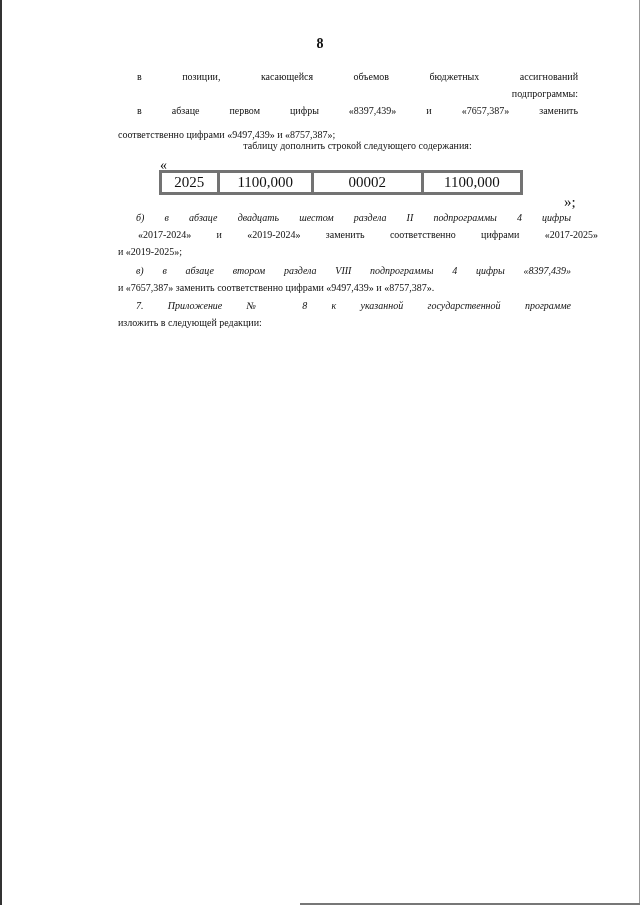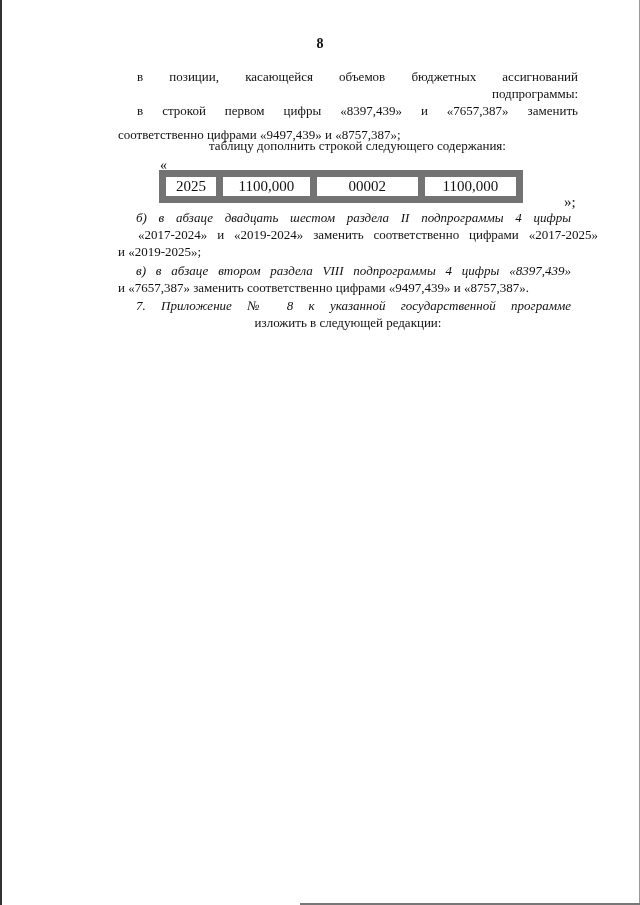--- a/index.html
+++ b/index.html
@@ -4,42 +4,42 @@
 <style>
   html, body { margin: 0; padding: 0; }
   body {
     width: 640px; height: 905px; background: #ffffff; position: relative; overflow: hidden;
     font-family: "Liberation Serif", "DejaVu Serif", serif; color: #111;
   }
   .edge-left { position: absolute; left: 0; top: 0; width: 2px; height: 905px; background: #333; }
   .edge-right { position: absolute; right: 0; top: 0; width: 1px; height: 905px; background: #999; }
   .edge-bottom { position: absolute; left: 300px; bottom: 0; width: 340px; height: 2px; background: #777; }
   .page-num { position: absolute; top: 36px; left: 0; width: 640px; text-align: center; font-size: 14px; font-weight: bold; }
-  .line { position: absolute; left: 118px; width: 460px; font-size: 13px; line-height: 17px; white-space: nowrap; }
+  .line { position: absolute; left: 118px; width: 460px; font-size: 10px; line-height: 17px; white-space: nowrap; }
   .justify { text-align: justify; text-align-last: justify; white-space: normal; }
   .indent { left: 137px; width: 441px; }
   .para-indent-b { left: 136px; width: 435px; font-style: italic; }
   .quote-open { position: absolute; left: 160px; top: 158px; font-size: 14px; }
   .quote-close { position: absolute; left: 564px; top: 194px; font-size: 15px; }
   table.inserted { position: absolute; left: 159px; top: 170px; width: 364px; height: 21px; border-collapse: collapse; font-size: 15px; }
-  table.inserted td { border: 7px solid #737373; text-align: center; padding: 0; line-height: 19px; }
+  table.inserted td { border: 3px solid #737373; text-align: center; padding: 0; line-height: 19px; }
 </style>
 </head>
 <body>
 
 <div class="edge-left"></div>
 <div class="edge-right"></div>
 <div class="edge-bottom"></div>
 
 <div class="page-num">8</div>
 
 <div class="line indent justify" style="top:68px;">в позиции, касающейся объемов бюджетных ассигнований</div>
 <div class="line" style="top:85px;text-align:right;">подпрограммы:</div>
 
-<div class="line indent justify" style="top:102px;">в строкой первом цифры «8397,439» и «7657,387» заменить</div>
+<div class="line indent justify" style="top:102px;">в абзаце первом цифры «8397,439» и «7657,387» заменить</div>
 <div class="line" style="top:126px;">соответственно цифрами «9497,439» и «8757,387»;</div>
 
 <div class="line indent" style="top:137px;text-align:center;">таблицу дополнить строкой следующего содержания:</div>
 
 <div class="quote-open">«</div>
 
 <table class="inserted">
   <colgroup>
     <col style="width:58px">
     <col style="width:95px">
@@ -59,13 +59,13 @@
 <div class="quote-close">»;</div>
 
 <div class="line para-indent-b justify" style="top:209px;">б) в абзаце двадцать шестом раздела II подпрограммы 4 цифры</div>
 <div class="line justify" style="top:226px;margin-left:20px;">«2017-2024» и «2019-2024» заменить соответственно цифрами «2017-2025»</div>
 <div class="line" style="top:243px;">и «2019-2025»;</div>
 
 <div class="line para-indent-b justify" style="top:262px;">в) в абзаце втором раздела VIII подпрограммы 4 цифры «8397,439»</div>
 <div class="line" style="top:279px;">и «7657,387» заменить соответственно цифрами «9497,439» и «8757,387».</div>
 
 <div class="line para-indent-b justify" style="top:297px;">7. Приложение № 8 к указанной государственной программе</div>
-<div class="line" style="top:314px;text-align:center;">изложить в следующей редакции:</div>
+<div class="line" style="top:314px;">изложить в следующей редакции:</div>
 
 </body></html>

